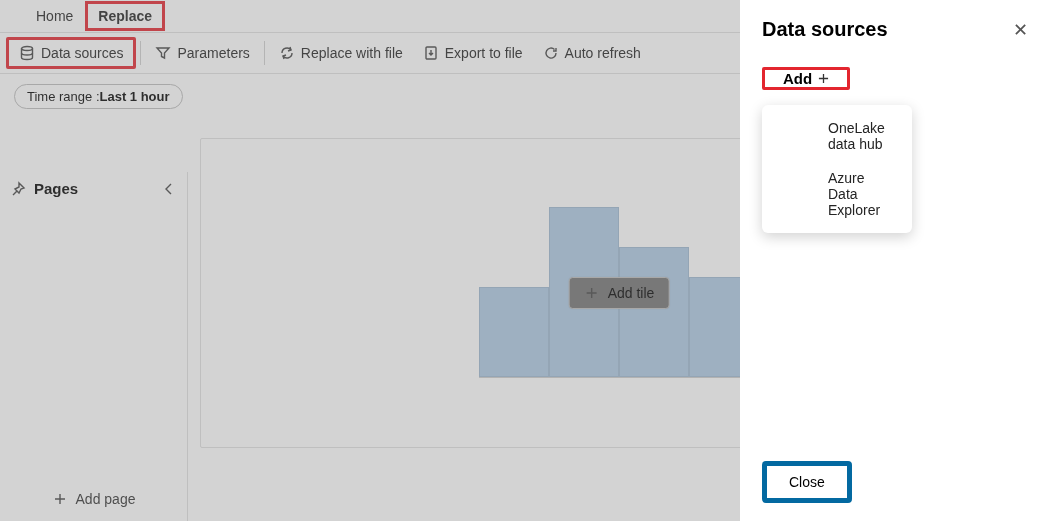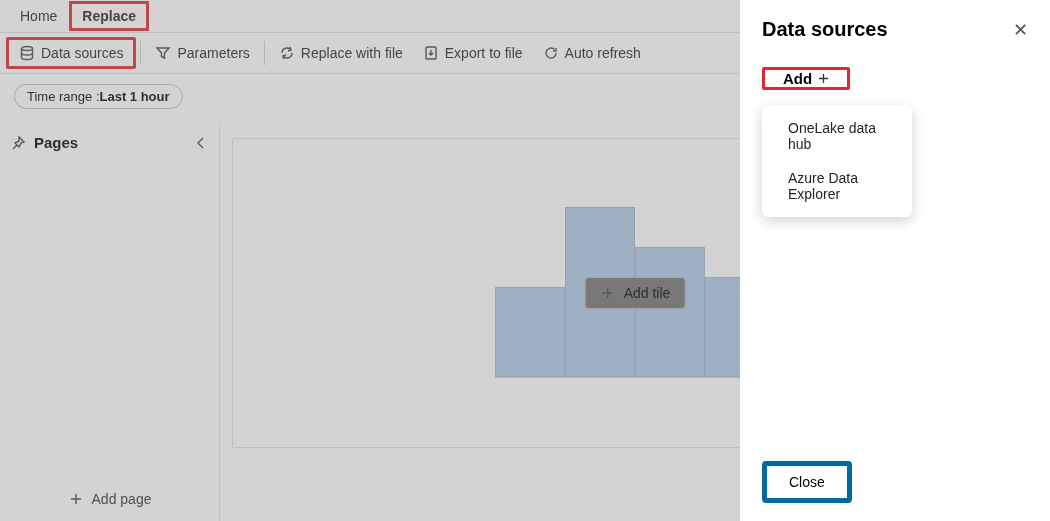--- a/index.html
+++ b/index.html
@@ -1,55 +1,55 @@
 <!DOCTYPE html>
 <html><head>
   <meta charset="utf-8">
   <style>
     * { box-sizing: border-box; margin: 0; padding: 0; font-family: "Segoe UI", sans-serif; }
     body { width: 1050px; height: 521px; position: relative; background: #fff; overflow: hidden; }
 
     .scrim { position: absolute; inset: 0; background: rgba(128,128,128,0.35); pointer-events: none; z-index: 5; }
     .scrim-mask { position: absolute; left: 740px; top: 0; right: 0; bottom: 0; background: #fff; z-index: 6; }
 
-    .breadcrumb { display: flex; gap: 0; padding: 4px 8px; height: 32px; align-items: center; }
+    .breadcrumb { display: flex; gap: 0; padding: 4px 8px; height: 32px; align-items: center; margin-left: 16px; }
     .breadcrumb-item { padding: 4px 10px; font-size: 14px; color: #242424; cursor: pointer; border: 2px solid transparent; }
     .breadcrumb-item.active { font-weight: 600; border-bottom: 2px solid #242424; }
     .hl-manage { border: 3px solid #e3262f !important; border-bottom: 3px solid #e3262f !important; }
 
     .toolbar { display: flex; align-items: center; height: 42px; border-top: 1px solid #e0e0e0; border-bottom: 1px solid #e0e0e0; padding: 0 6px; gap: 0; }
     .tb-btn { display: flex; align-items: center; gap: 6px; padding: 5px 10px; font-size: 14px; color: #242424; cursor: pointer; border-radius: 3px; }
     .tb-sep { width: 1px; height: 24px; background: #d0d0d0; margin: 0 4px; }
     .hl-ds { border: 3px solid #e3262f; border-radius: 2px; }
 
     .filterbar { padding: 10px 14px; }
     .pill { display: inline-flex; align-items: center; padding: 4px 12px; border: 1px solid #bdbdbd; border-radius: 16px; font-size: 13px; background: #fff; }
     .pill b { font-weight: 600; }
 
     .workspace { display: flex; position: absolute; top: 126px; bottom: 0; left: 0; right: 0; }
-    .sidebar { width: 220px; border-right: 1px solid #e0e0e0; display: flex; flex-direction: column; }
+    .sidebar { width: 188px; border-right: 1px solid #e0e0e0; display: flex; flex-direction: column; margin-top: 46px; }
     .sb-head { display: flex; align-items: center; justify-content: space-between; padding: 8px 10px; }
     .sb-title { display: flex; align-items: center; gap: 8px; font-weight: 600; font-size: 15px; }
     .page-item { display: flex; align-items: center; justify-content: space-between; margin: 4px 8px; padding: 8px 10px; background: #ededed; border-left: 3px solid #555; font-weight: 600; font-size: 14px; border-radius: 2px; }
     .add-page { margin-top: auto; padding: 14px; display: flex; align-items: center; justify-content: center; gap: 8px; font-size: 14px; color: #333; cursor: pointer; }
 
     .canvas { flex: 1; padding: 12px; }
     .canvas-card { width: 100%; height: 310px; border: 1px solid #e0e0e0; border-radius: 2px; position: relative; background: #fff; display: flex; align-items: center; justify-content: center; }
     .bars { position: relative; width: 280px; height: 170px; border-bottom: 1px solid #ccc; display: flex; align-items: flex-end; justify-content: center; gap: 0; }
     .bar { width: 70px; background: #aec9e3; border: 1px solid #9fb9d1; }
     .add-tile { position: absolute; top: 50%; left: 50%; transform: translate(-50%, -50%); background: #737373; border: 1px solid #bdbdbd; border-radius: 4px; padding: 7px 14px; display: flex; align-items: center; gap: 8px; font-size: 14px; cursor: pointer; box-shadow: 0 0 0 1px rgba(0,0,0,0.02); }
 
     .panel { position: absolute; right: 0; top: 0; bottom: 0; width: 310px; background: #fff; z-index: 10; padding: 18px 22px; display: flex; flex-direction: column; }
     .panel-head { display: flex; justify-content: space-between; align-items: center; }
     .panel-title { font-size: 20px; font-weight: 600; }
     .close-x { font-size: 18px; cursor: pointer; color: #555; }
     .add-wrap { margin-top: 26px; position: relative; }
     .add-btn { display: inline-flex; align-items: center; gap: 6px; padding: 0 18px; border: 3px solid #e3262f; font-weight: 600; font-size: 15px; cursor: pointer; border-radius: 2px; }
     .dropdown { position: absolute; top: 38px; left: 0; width: 150px; background: #fff; border-radius: 6px; box-shadow: 0 4px 14px rgba(0,0,0,0.18); padding: 6px 0; z-index: 11; }
-    .dd-item { padding: 9px 26px; font-size: 14px; cursor: pointer; color: #242424; }
+    .dd-item { padding: 9px 26px; font-size: 14px; cursor: pointer; color: #242424; margin-left: 40px; }
     .panel-footer { margin-top: auto; }
     .close-btn { padding: 8px 22px; border: 5px solid #0369a1; border-radius: 4px; font-size: 14px; background: #fff; cursor: pointer; }
 
     svg { display: block; }
     .ico { width: 16px; height: 16px; stroke: #444; stroke-width: 1.4; fill: none; }
   </style>
 </head>
 <body>
 
 <div class="breadcrumb">

